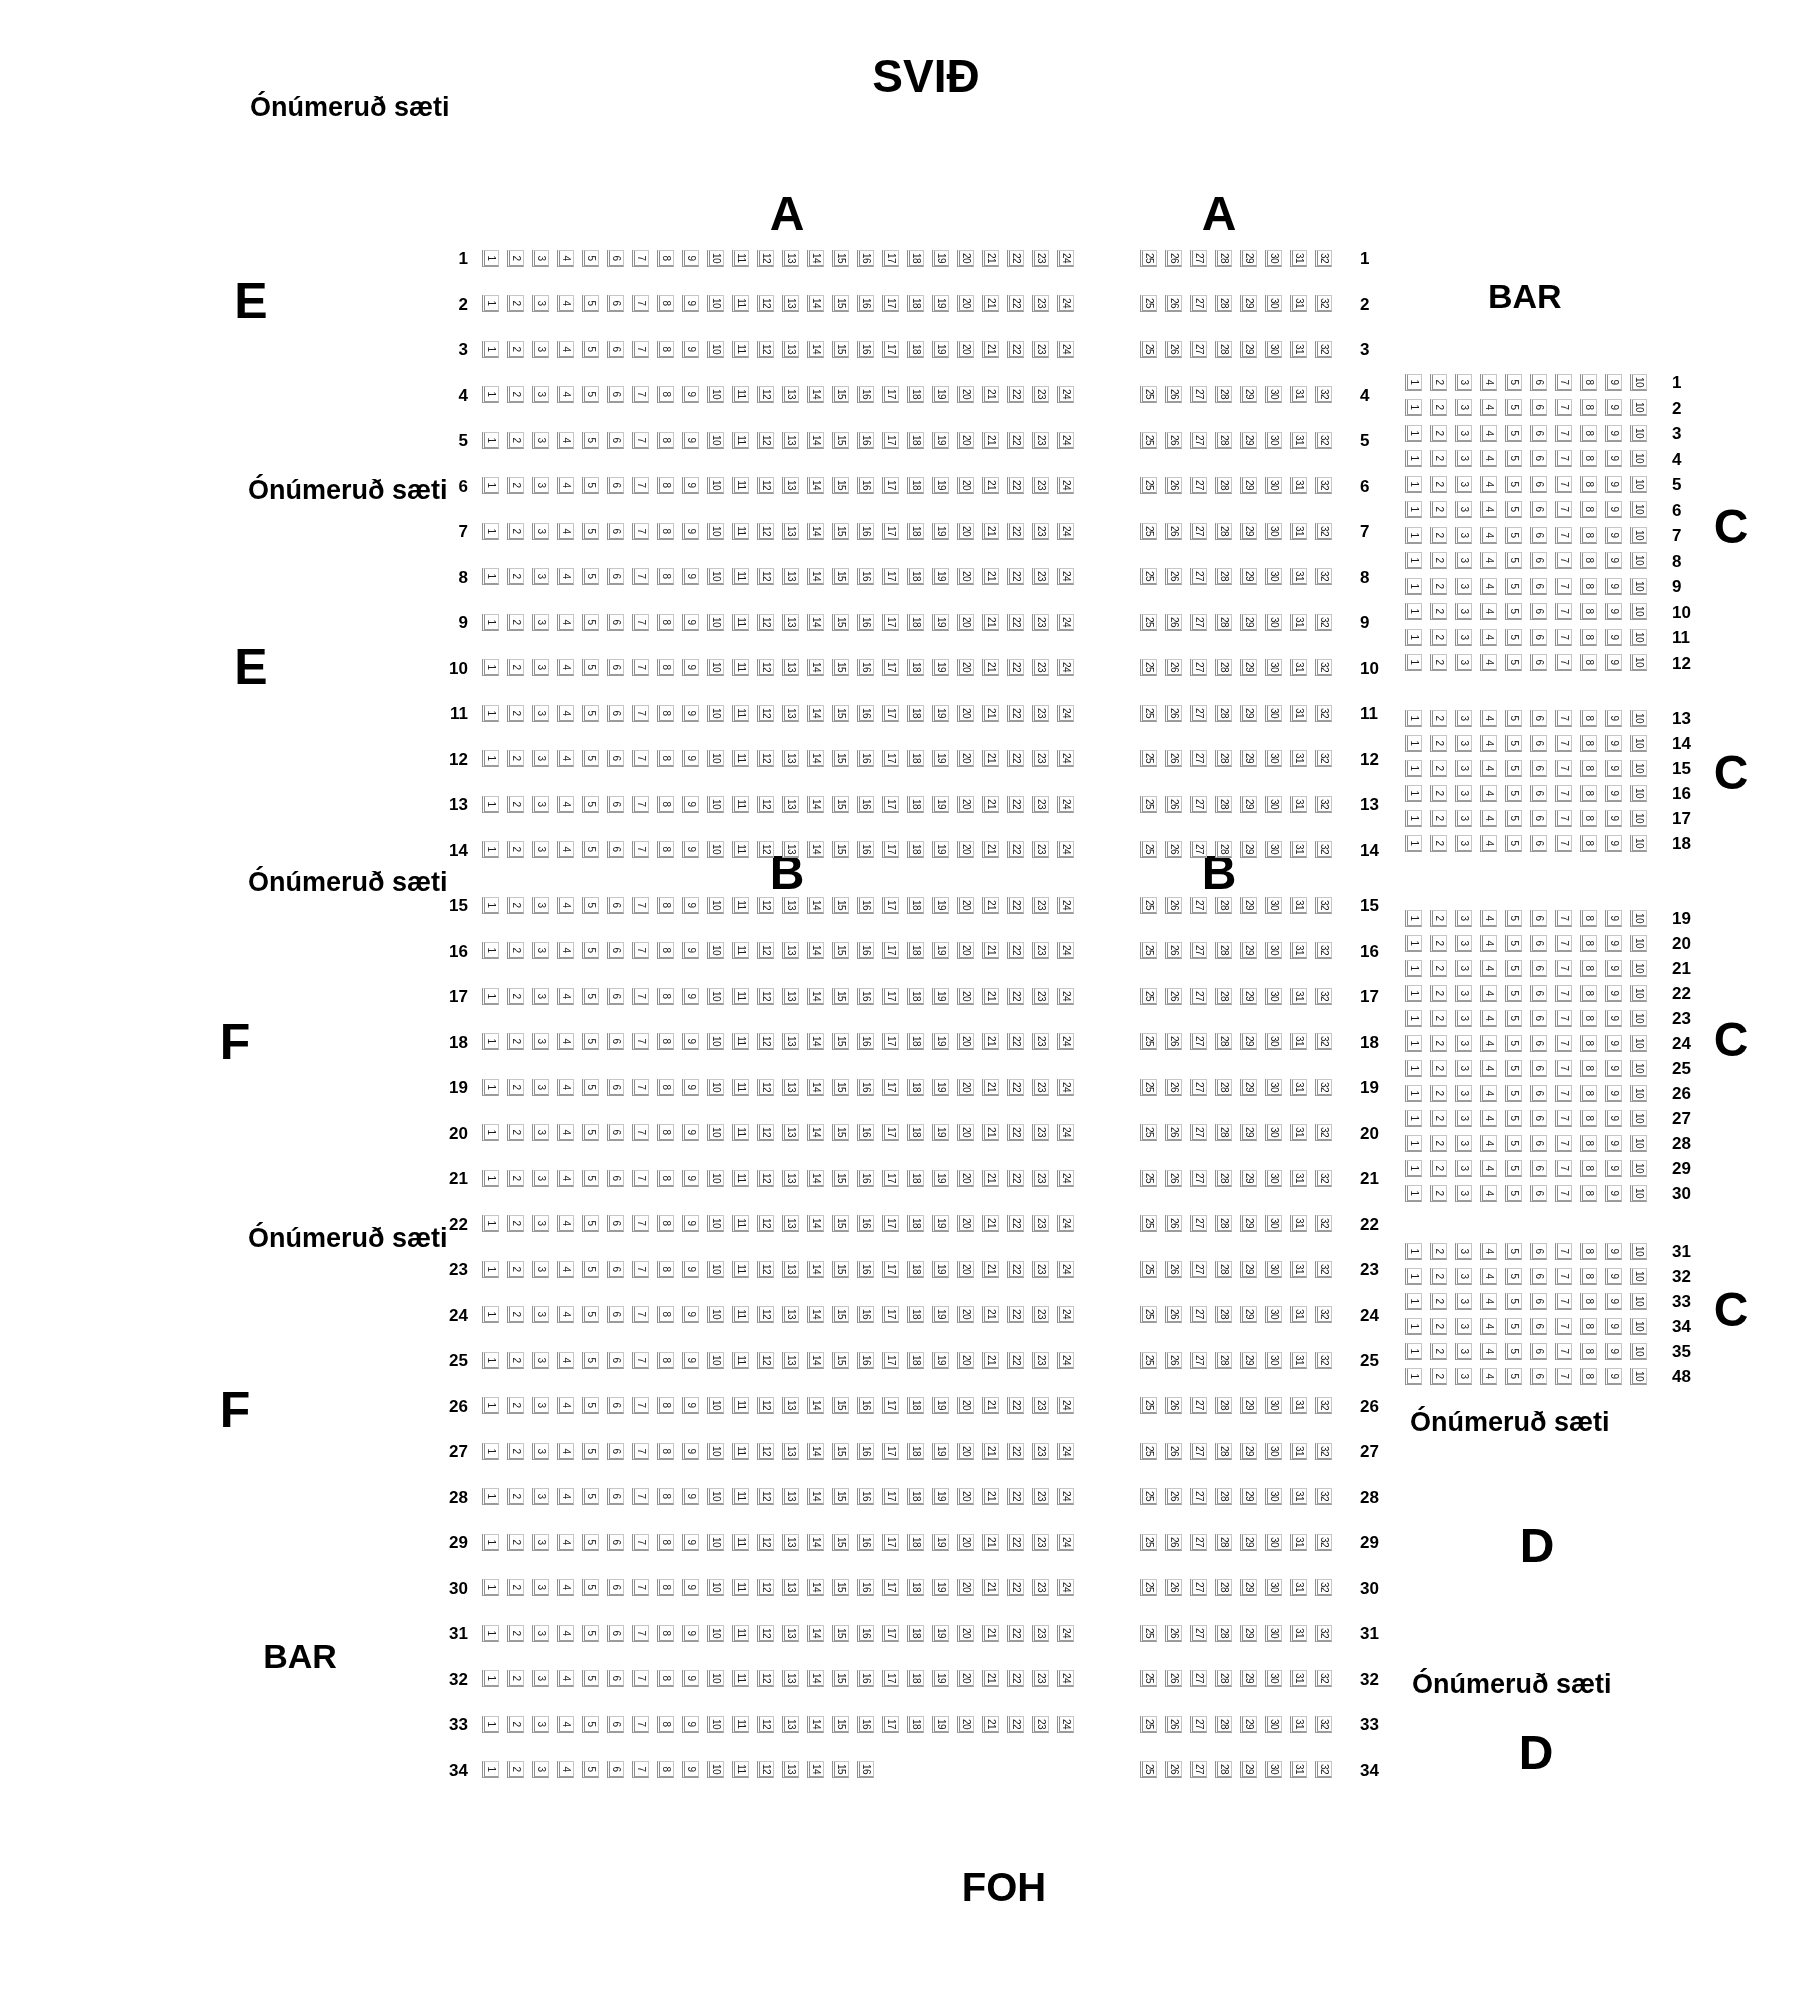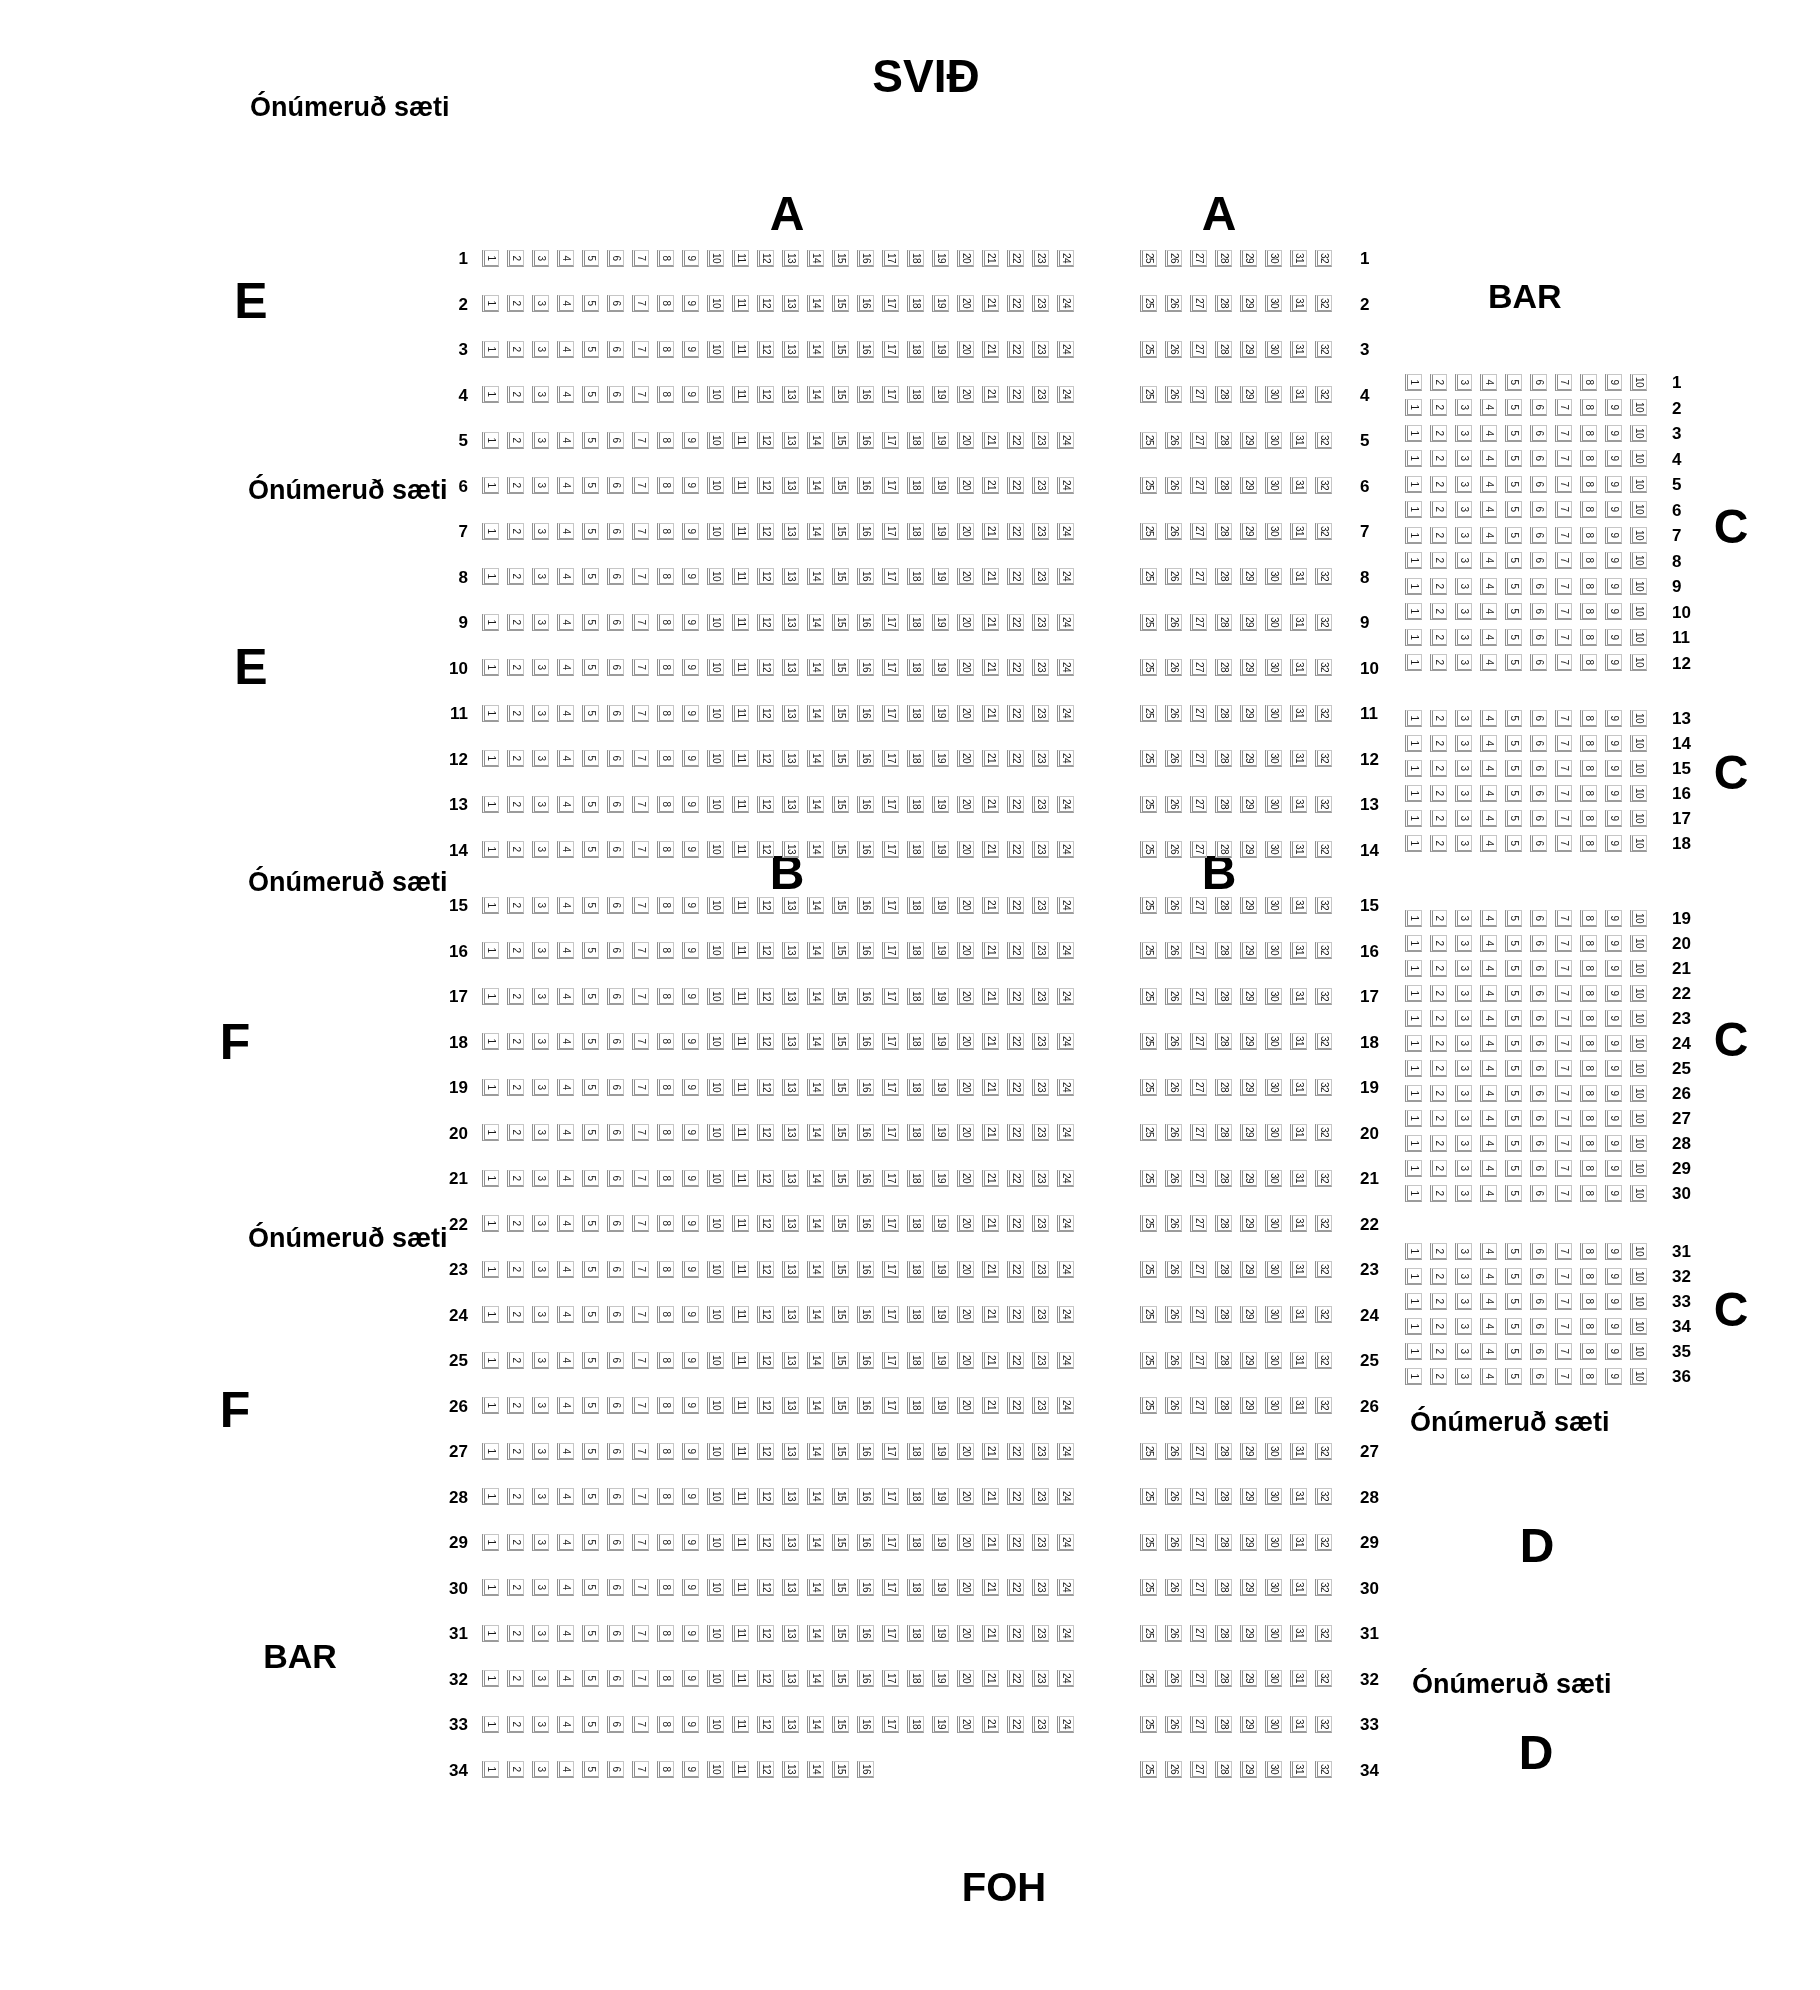--- a/index.html
+++ b/index.html
@@ -4462,21 +4462,21 @@
     </div>
     <div class="seat" style="left: 1579.5px; top: 1342.5px;">
       <span>8</span>
     </div>
     <div class="seat" style="left: 1604.5px; top: 1342.5px;">
       <span>9</span>
     </div>
     <div class="seat" style="left: 1629.5px; top: 1342.5px;">
       <span>10</span>
     </div>
-    <div class="rowlabel right" style="top: 1376px; transform: translateY(-50%); left: 1672px;">36</div>
+    <div class="rowlabel right" style="top: 1376px; transform: translateY(-50%); left: 1672px;">48</div>
     <div class="seat" style="left: 1404.5px; top: 1367.5px;">
       <span>1</span>
     </div>
     <div class="seat" style="left: 1429.5px; top: 1367.5px;">
       <span>2</span>
     </div>
     <div class="seat" style="left: 1454.5px; top: 1367.5px;">
       <span>3</span>
     </div>
     <div class="seat" style="left: 1479.5px; top: 1367.5px;">

